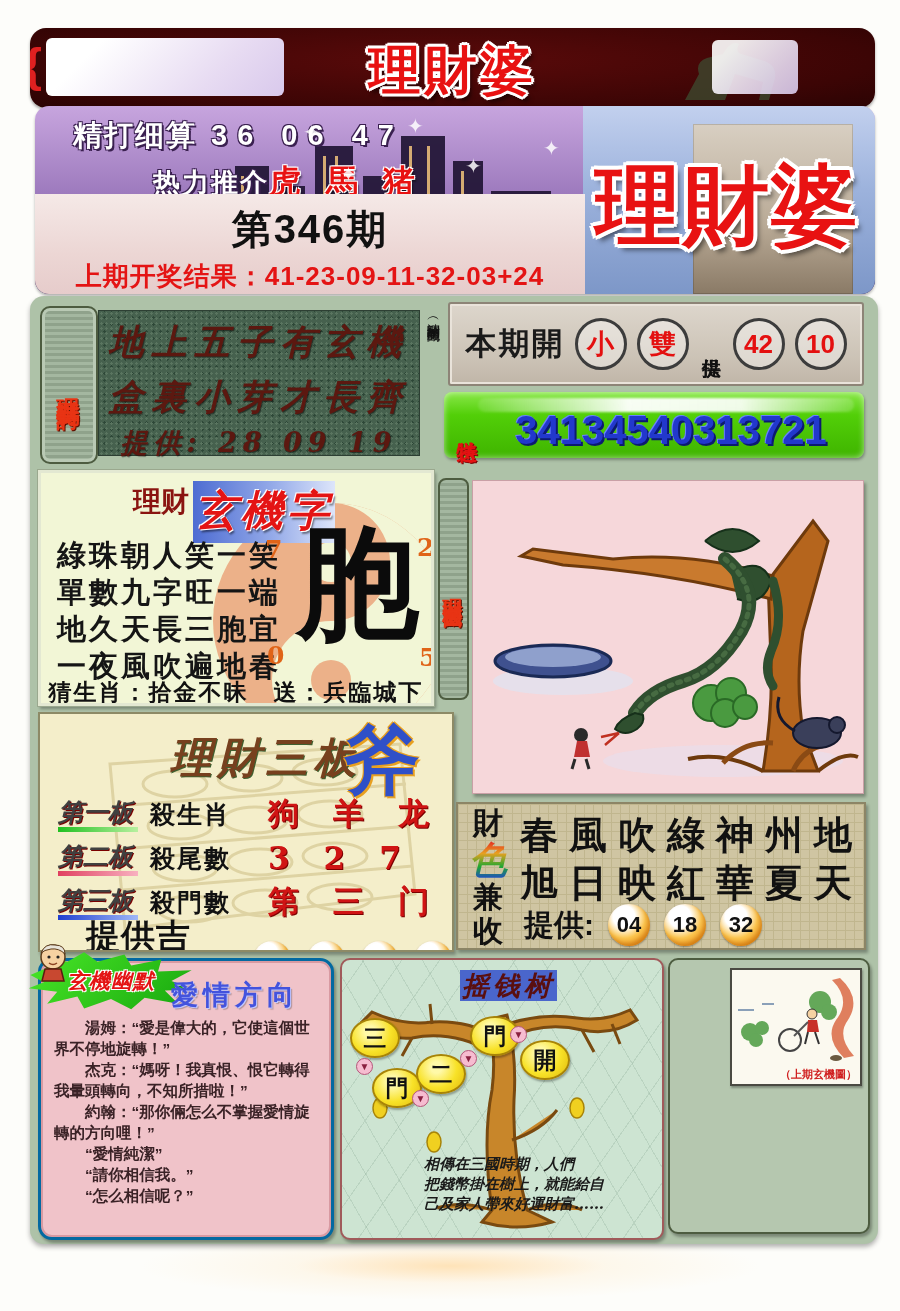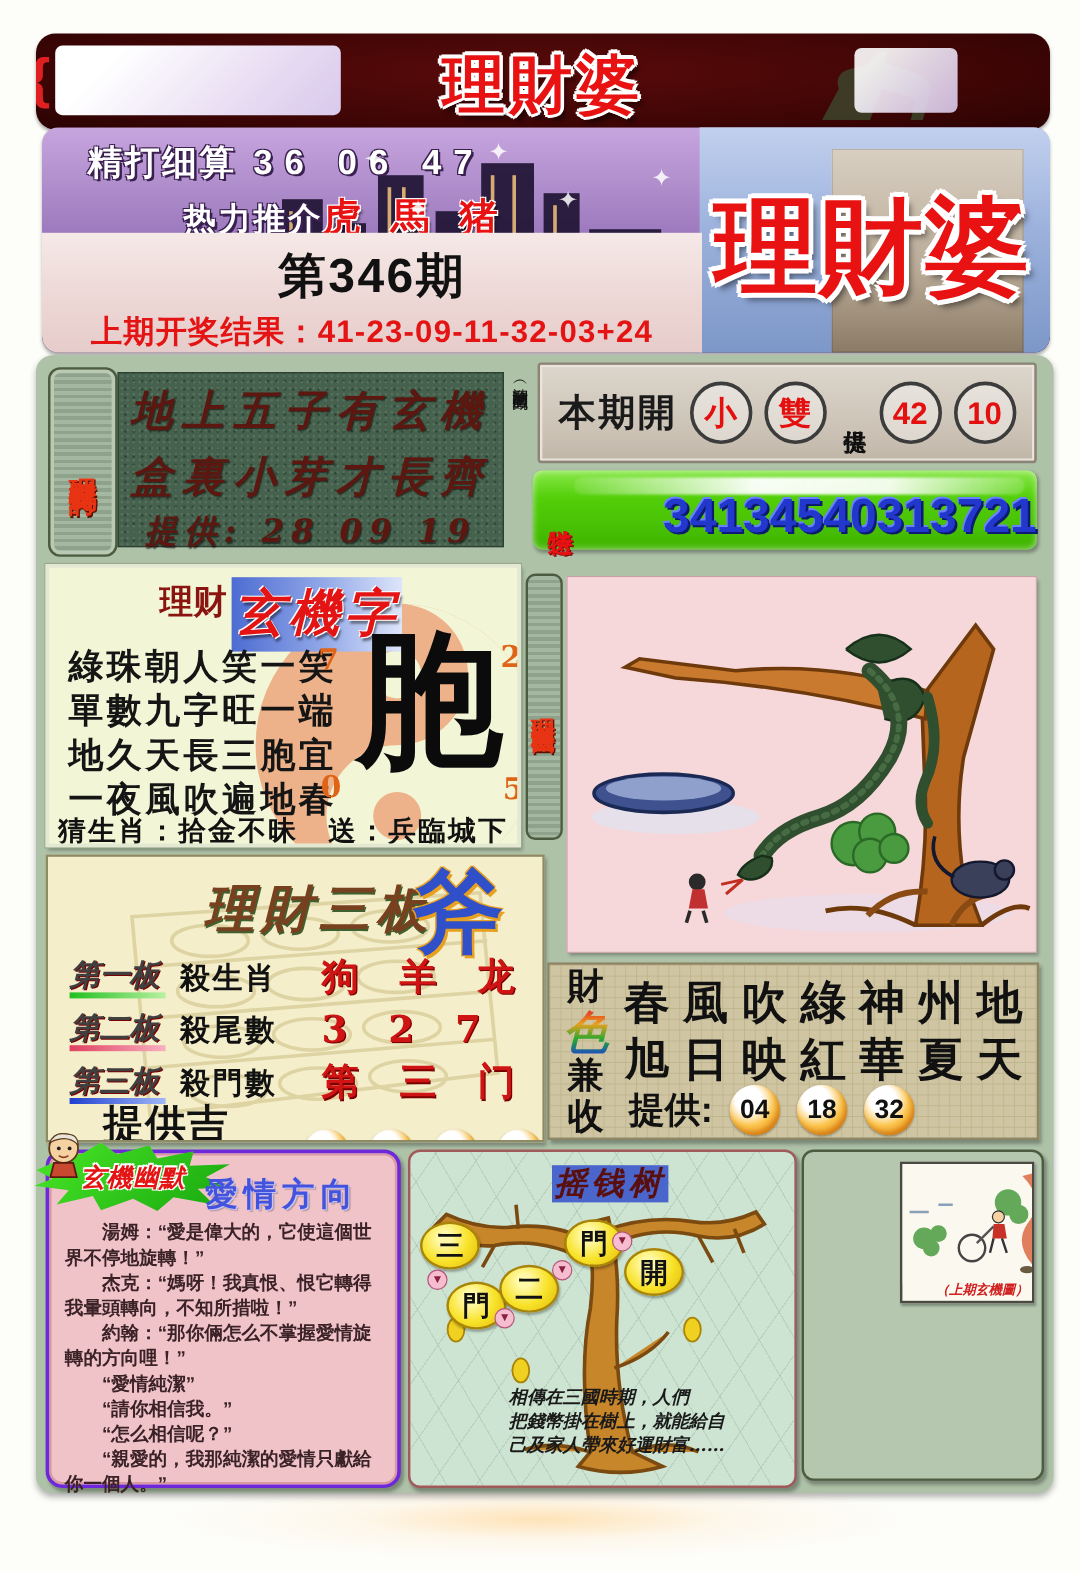--- a/index.html
+++ b/index.html
@@ -88,21 +88,21 @@
 
   
   .tesong { position:absolute; left:414px; top:96px; width:420px; height:66px; border-radius:8px;
     background:linear-gradient(180deg,#8ae84a 0%,#52cf08 35%,#3fb400 100%);
     box-shadow:inset 0 0 6px rgba(255,255,255,.6), 1px 2px 3px rgba(0,0,0,.3);
     display:flex; align-items:center; }
   .tesong::before { content:""; position:absolute; left:34px; top:6px; right:10px; height:14px; border-radius:8px;
     background:linear-gradient(90deg,rgba(255,255,255,.1),rgba(255,255,255,.95) 40%,rgba(255,255,255,.9) 70%,rgba(255,255,255,.15)); filter:blur(1px); }
   .tesong .lbl { width:30px; margin-left:4px; font-size:21px; line-height:22px; font-weight:900; color:#e41212;
     text-align:center; font-family:"DejaVu Serif", serif; text-shadow:1px 1px 0 #7a0a0a; }
-  .tesong .nums { flex:1; display:flex; justify-content:flex-end; margin-top:10px; }
+  .tesong .nums { flex:1; display:flex; justify-content:center; margin-top:10px; }
   .tesong .nums span { font-size:40px; font-weight:900; color:#2238cc;
     text-shadow:2px 2px 0 #0c1a70, -1px -1px 0 #6a80ff; }
 
   
   .xuanjizi { position:absolute; left:8px; top:174px; width:396px; height:236px;
     background:#f2f6d6; border:3px solid #e3e8d2; box-shadow:0 0 0 1px #9aa88e, 2px 3px 3px rgba(0,0,0,.3);
     overflow:hidden; }
   .xuanjizi svg.taiji { position:absolute; left:168px; top:26px; opacity:.95; }
   .xz-titlerow { position:relative; margin:8px 0 0 92px; }
   .xz-prefix { font-size:28px; font-weight:900; color:#8a1410; font-family:"DejaVu Serif", serif; vertical-align:14px; }
@@ -163,21 +163,21 @@
   .cs-side .ch.rainbow { font-size:38px; font-style:italic; line-height:40px;
     background:linear-gradient(180deg,#e42020,#e8a020,#20a830,#2040d8); -webkit-background-clip:text; background-clip:text; color:transparent; }
   .cs-line { position:absolute; left:62px; font-size:38px; font-weight:900; color:#111;
     font-family:"DejaVu Serif", serif; letter-spacing:11px; white-space:nowrap; }
   .cs-prov { position:absolute; left:66px; top:100px; display:flex; align-items:center; gap:14px; }
   .cs-prov .lbl { font-size:30px; font-weight:900; color:#111; }
   .cs-prov .ball { width:42px; height:42px; font-size:22px; }
 
   
   .humor { position:absolute; left:8px; top:662px; width:296px; height:282px;
-    background:#f0c3c9; border:3px solid #6d28d9; border-radius:14px;
+    background:#f0c3c9; border:3px solid #0369a1; border-radius:14px;
     box-shadow:inset 0 0 0 2px #d89aa2, 2px 3px 3px rgba(0,0,0,.3); overflow:visible;padding-left:20px; }
   .hm-badge { position:absolute; left:-14px; top:-10px; width:168px; height:60px;
     background:linear-gradient(135deg,#4ae828,#17a60e);
     clip-path:polygon(2% 40%, 12% 28%, 10% 8%, 24% 18%, 34% 2%, 42% 18%, 58% 6%, 62% 24%, 80% 14%, 78% 34%, 98% 32%, 86% 50%, 99% 64%, 82% 66%, 90% 88%, 70% 78%, 62% 97%, 50% 80%, 34% 96%, 30% 76%, 12% 88%, 18% 68%, 1% 62%, 10% 52%);
     display:flex; align-items:center; justify-content:center; }
   .hm-badge span { font-size:21px; font-weight:900; font-style:italic; color:#e41414; font-family:"DejaVu Serif", serif;
     text-shadow:1px 1px 0 #fff,-1px -1px 0 #fff,1px -1px 0 #fff,-1px 1px 0 #fff; letter-spacing:1px; }
   .hm-face { position:absolute; left:-8px; top:-22px; }
   .hm-title { position:absolute; left:130px; top:16px; font-size:27px; font-weight:900; color:#4353dd; letter-spacing:5px;
     text-shadow:1px 1px 0 #c2c8ff, 2px 2px 1px rgba(0,0,0,.25); }
@@ -199,22 +199,22 @@
     font-size:23px; font-weight:900; color:#111; font-family:"DejaVu Serif", serif; box-shadow:1px 2px 2px rgba(0,0,0,.3); }
   .dot-arrow { position:absolute; width:17px; height:17px; border-radius:50%; background:#f6bcd0; border:1px solid #b4567a;
     color:#8a2040; font-size:10px; line-height:15px; text-align:center; }
   .dot-arrow::before { content:"▼"; }
   .tr-caption { position:absolute; left:82px; top:194px; font-size:15px; line-height:20px; font-style:italic;
     font-weight:900; color:#1a1a1a; font-family:"DejaVu Serif", serif; }
 
   
   .lastpanel { position:absolute; left:638px; top:662px; width:202px; height:276px;
     background:#b5c7af; border:2px solid #4d5c40; border-radius:10px; box-shadow:2px 3px 3px rgba(0,0,0,.3); }
-  .lp-frame { position:absolute; right:6px; top:8px; width:112px; height:118px;
-    background:#fbf9ef; border:2px solid #4a4a42; box-shadow:1px 2px 2px rgba(0,0,0,.3); overflow:hidden;font-style:italic; }
+  .lp-frame { position:absolute; right:6px; top:8px; width:132px; height:118px;
+    background:#fbf9ef; border:2px solid #4a4a42; box-shadow:1px 2px 2px rgba(0,0,0,.3); overflow:hidden; }
   .lp-caption { position:absolute; right:3px; bottom:2px; font-size:11px; font-weight:900; color:#d02020; }
 </style>
 </head>
 <body>
 
 <div class="page">
 
   <div class="banner">
     <span class="brace"></span>
     <div class="logo-box"></div>
@@ -492,21 +492,20 @@
         <path d="M12 30 h16 l3 12 h-22 Z" fill="#c84830" stroke="#5a1a10" stroke-width="1.5"></path>
       </svg>
       <div class="hm-title">愛情方向</div>
       <div class="hm-text">
         <p>湯姆：“愛是偉大的，它使這個世界不停地旋轉！”</p>
         <p>杰克：“媽呀！我真恨、恨它轉得我暈頭轉向，不知所措啦！”</p>
         <p>約翰：“那你倆怎么不掌握愛情旋轉的方向哩！”</p>
         <p>“愛情純潔”</p>
         <p>“請你相信我。”</p>
         <p>“怎么相信呢？”</p>
-        <p>“親愛的，我那純潔的愛情只獻給你一個人。”</p>
       </div>
     </div>
 
     <div class="tree">
       <svg width="324" height="282" viewBox="0 0 324 282" style="position:absolute;left:0;top:0">
         <g fill="#c8862a" stroke="#7a4a10" stroke-width="3">
           <path d="M150 250 Q140 180 150 130 Q155 90 145 60 L165 55 Q175 95 172 140 Q170 195 185 250 L210 262 Q175 272 140 262 Z"></path>
           <path d="M150 92 Q110 70 70 78 Q40 80 20 62 L30 52 Q60 66 90 62 Q125 60 152 76 Z"></path>
           <path d="M162 80 Q200 60 240 70 Q270 76 295 60 L288 50 Q262 62 235 58 Q198 52 160 66 Z"></path>
           <path d="M150 250 Q120 240 95 248 M185 250 Q215 238 240 250 M170 180 Q200 170 215 150"></path>

